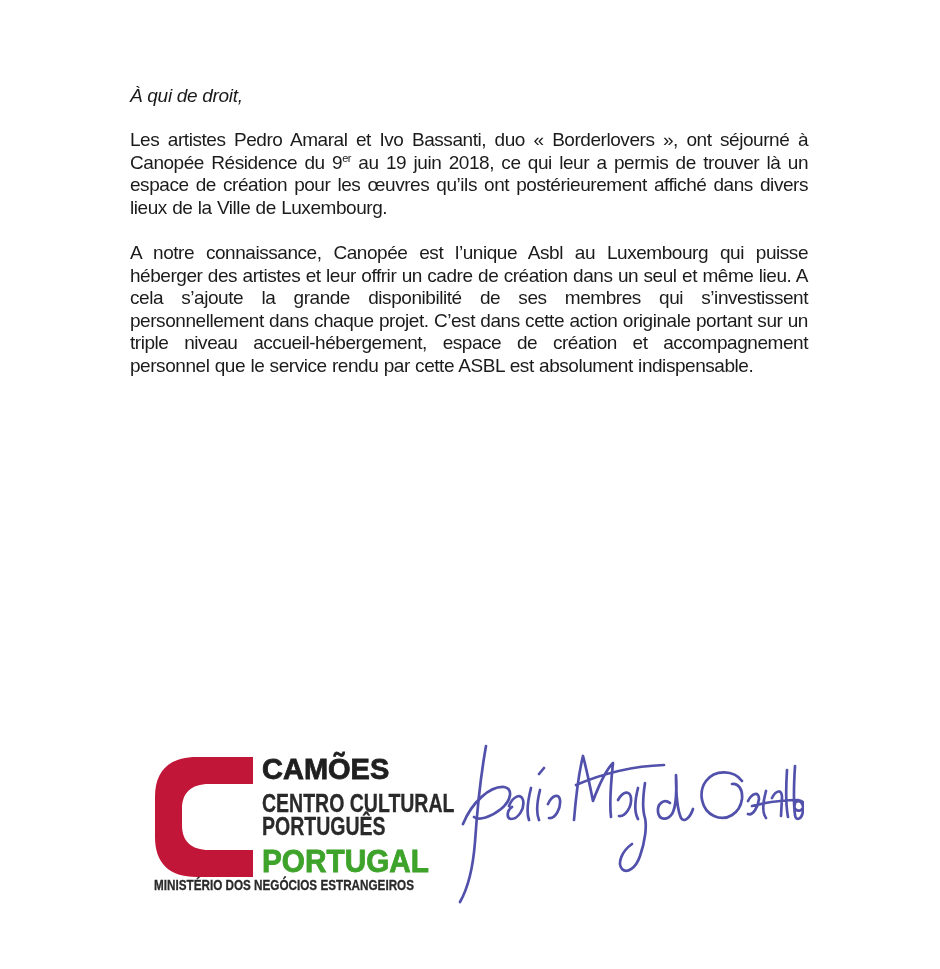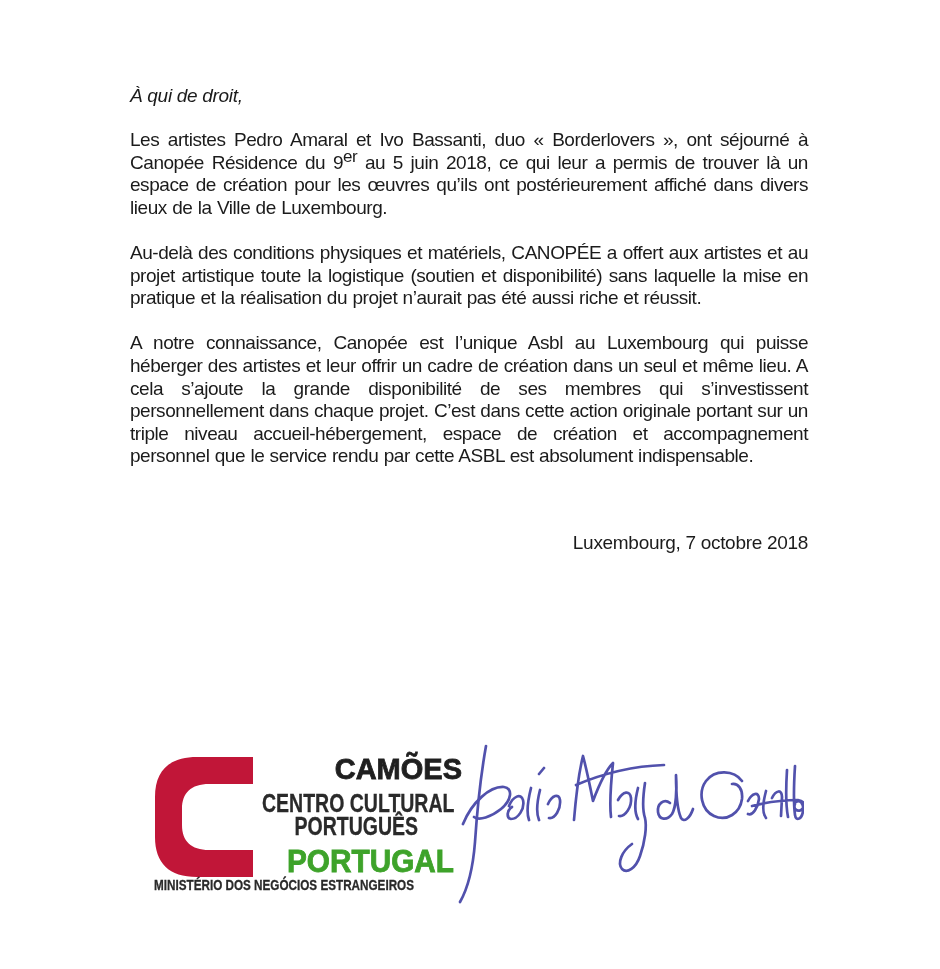--- a/index.html
+++ b/index.html
@@ -32,21 +32,21 @@
   .para {
     font-size: 19px;
     line-height: 22.6px;
     letter-spacing: -0.45px;
     text-align: justify;
     margin: 0;
     word-spacing: 0.5px;
   }
   .para.gap-after { margin-bottom: 22.6px; }
   .para sup {
-    font-size: 17px;
+    font-size: 11px;
     line-height: 0;
     vertical-align: super;
   }
   .dateline {
     font-size: 19px;
     line-height: 23px;
     letter-spacing: -0.3px;
     text-align: right;
     margin-top: 63px;
   }
@@ -56,21 +56,20 @@
     left: 155px;
     top: 757px;
     width: 98px;
     height: 120px;
   }
   .logo-text {
     position: absolute;
     left: 262px;
     top: 755px;
     width: 200px;
-    text-align: right;
   }
   .logo-brand {
     font-size: 29px;
     font-weight: 700;
     line-height: 28px;
     color: #1f1f1f;
     letter-spacing: 0px;
     -webkit-text-stroke: 0.8px #1f1f1f;
     white-space: nowrap;
   }
@@ -120,27 +119,25 @@
 </style>
 </head>
 <body>
 
 <div class="page">
 
   <div class="text-block">
     <p class="salutation">À qui de droit,</p>
 
 
-    <p class="para gap-after"><span>Les artistes Pedro Amaral et Ivo Bassanti, duo « Borderlovers », ont séjourné à Canopée Résidence du 9</span><sup>er</sup><span> au 5 juin 2018, ce qui leur a permis de trouver là un espace de création pour les œuvres qu’ils ont postérieurement affiché dans divers lieux de la Ville de Luxembourg.</span></p>
+    <p class="para gap-after"><span>Les artistes Pedro Amaral et Ivo Bassanti, duo « Borderlovers », ont séjourné à Canopée Résidence du 9</span><sup>er</sup><span> au 19 juin 2018, ce qui leur a permis de trouver là un espace de création pour les œuvres qu’ils ont postérieurement affiché dans divers lieux de la Ville de Luxembourg.</span></p>
 
-    <p class="para gap-after">Au-delà des conditions physiques et matériels, CANOPÉE a offert aux artistes et au projet artistique toute la logistique (soutien et disponibilité) sans laquelle la mise en pratique et la réalisation du projet n’aurait pas été aussi riche et réussit.</p>
 
     <p class="para">A notre connaissance, Canopée est l’unique Asbl au Luxembourg qui puisse héberger des artistes et leur offrir un cadre de création dans un seul et même lieu. A cela s’ajoute la grande disponibilité de ses membres qui s’investissent personnellement dans chaque projet.  C’est dans cette action originale portant sur un triple niveau accueil-hébergement, espace de création et accompagnement personnel que le service rendu par cette ASBL est absolument indispensable.</p>
 
-    <p class="dateline">Luxembourg, 7 octobre 2018</p>
   </div>
 
   <svg class="logo-c" viewBox="0 0 98 120" xmlns="http://www.w3.org/2000/svg" aria-hidden="true">
     <path d="M 98 0 L 42 0 C 14 0 0 14 0 40 L 0 80 C 0 106 14 120 42 120 L 98 120 L 98 93 L 54 93 C 36 93 27 84 27 68 L 27 52 C 27 36 36 27 54 27 L 98 27 Z" fill="#c11638"></path>
   </svg>
 
   <div class="logo-text">
     <div class="logo-brand">CAMÕES</div>
     <div class="logo-sub first">CENTRO CULTURAL</div>
     <div class="logo-sub">PORTUGUÊS</div>

